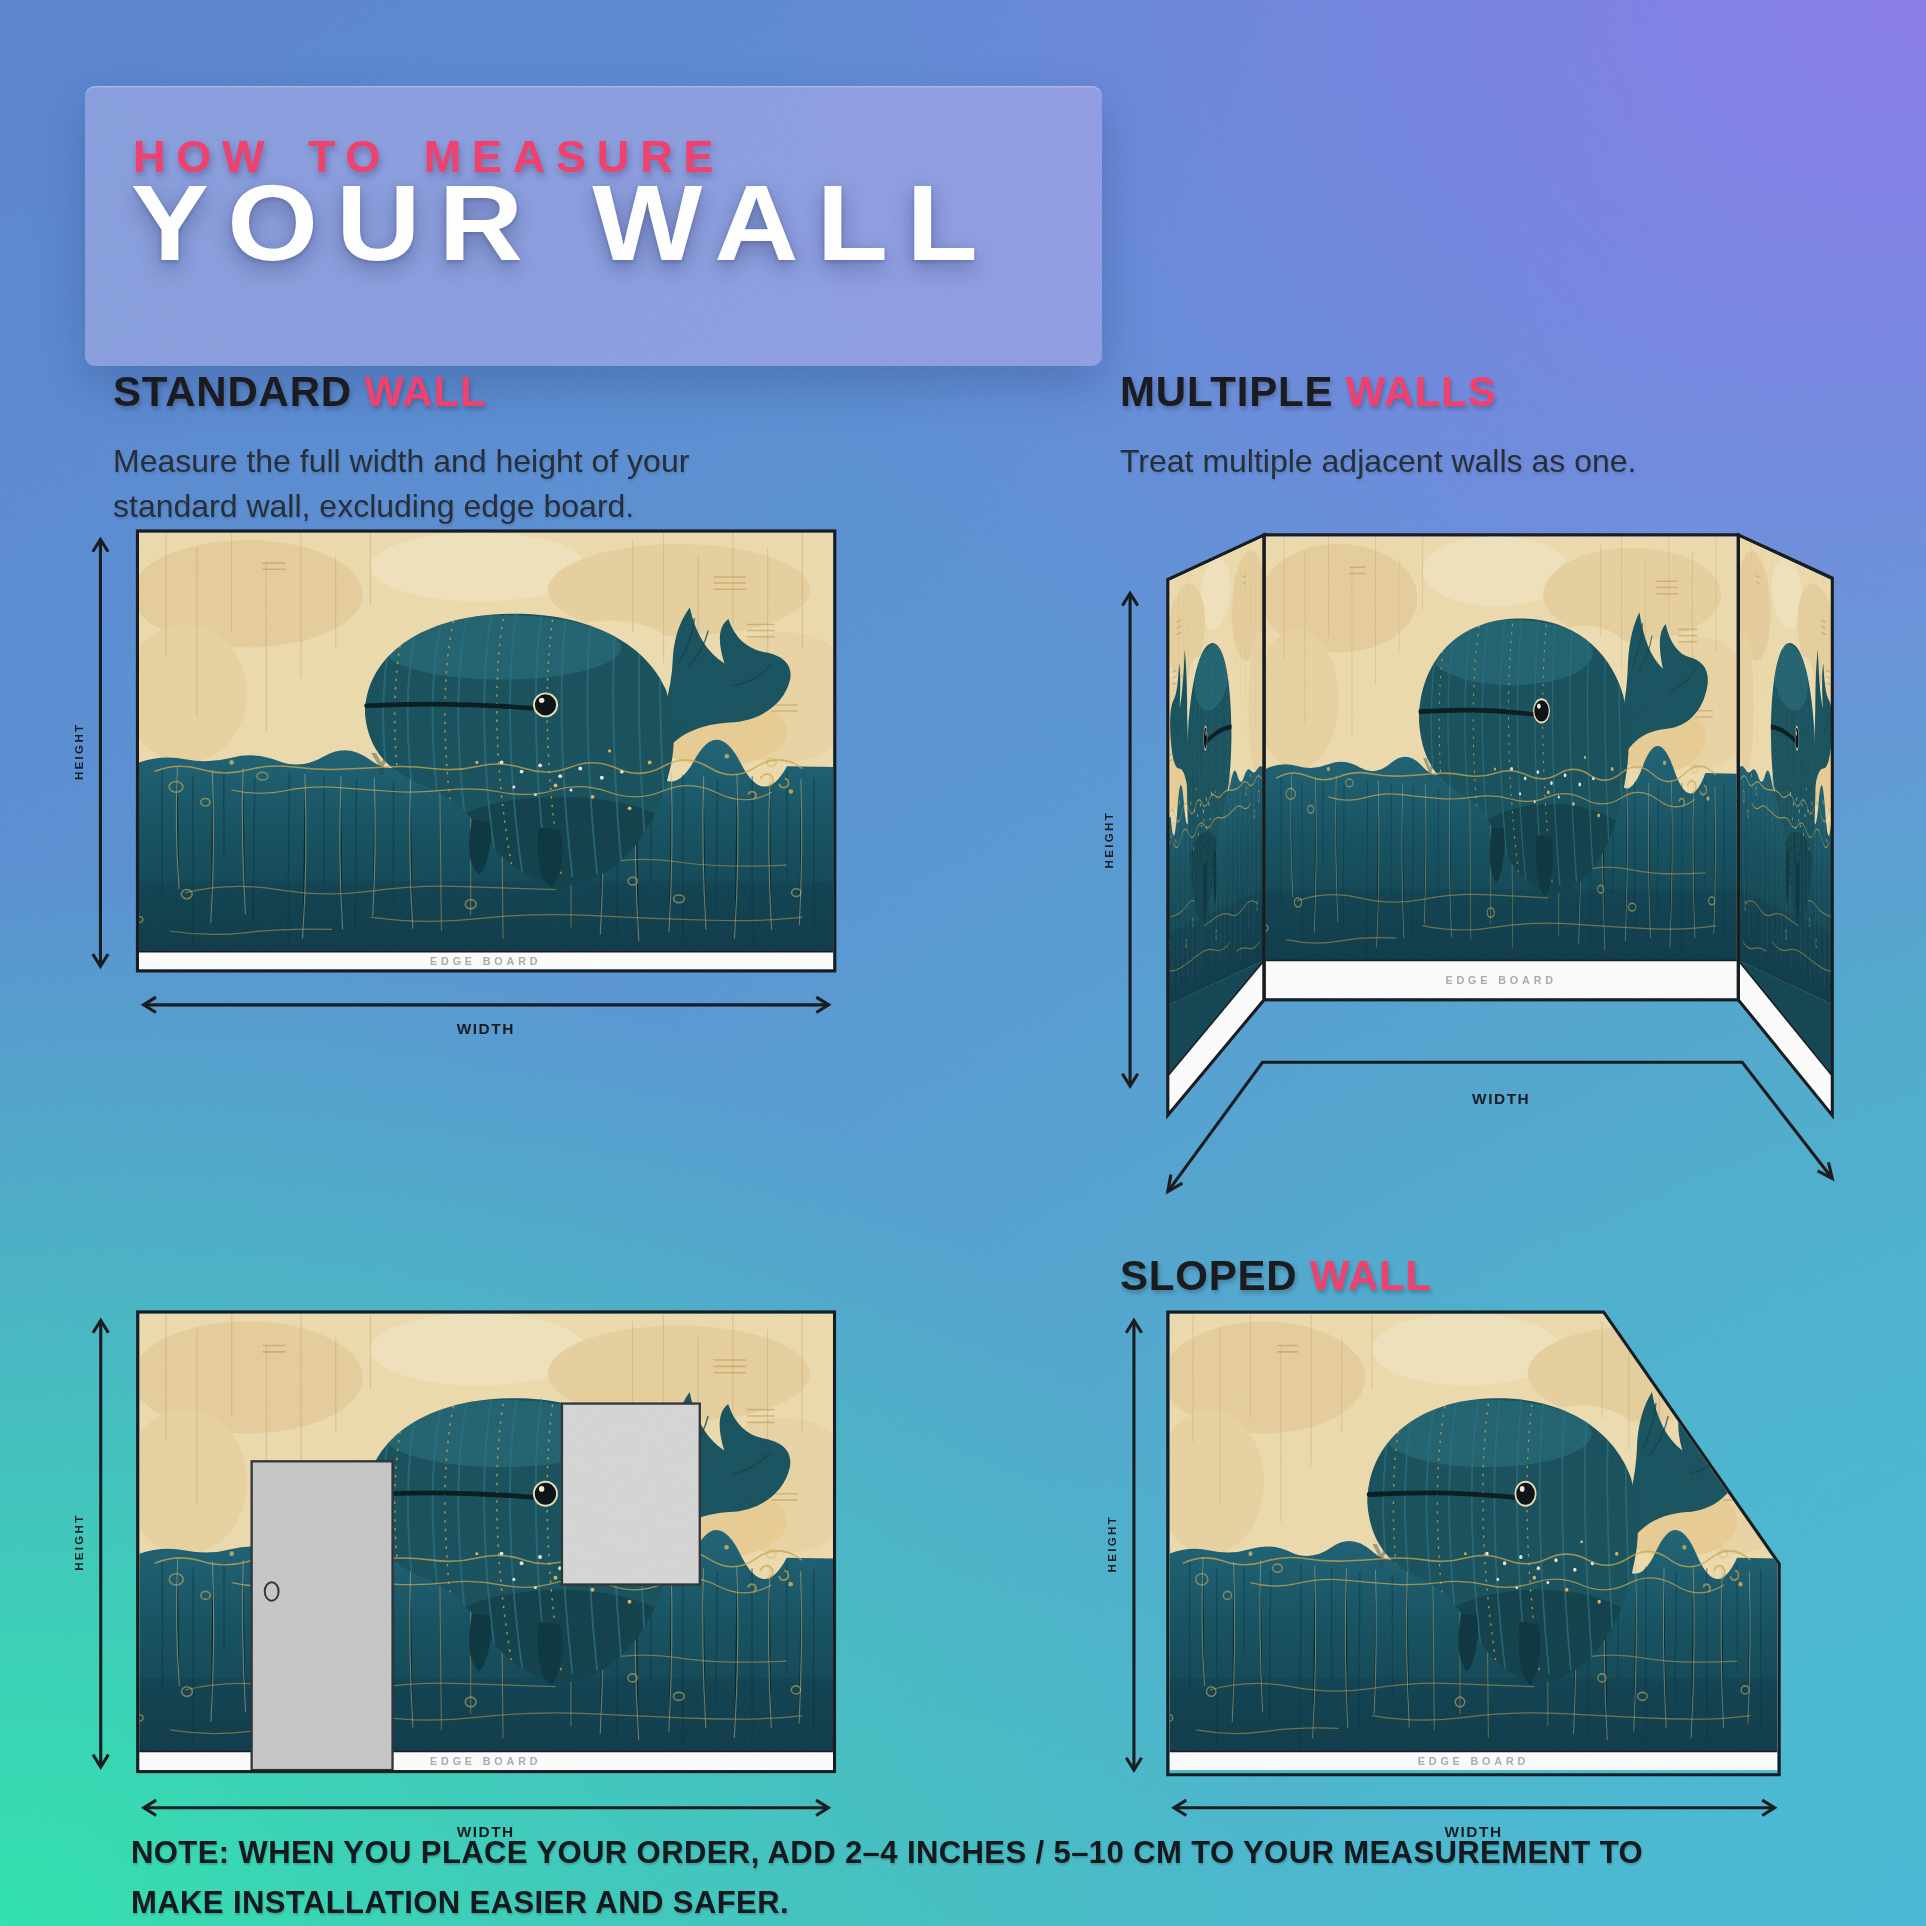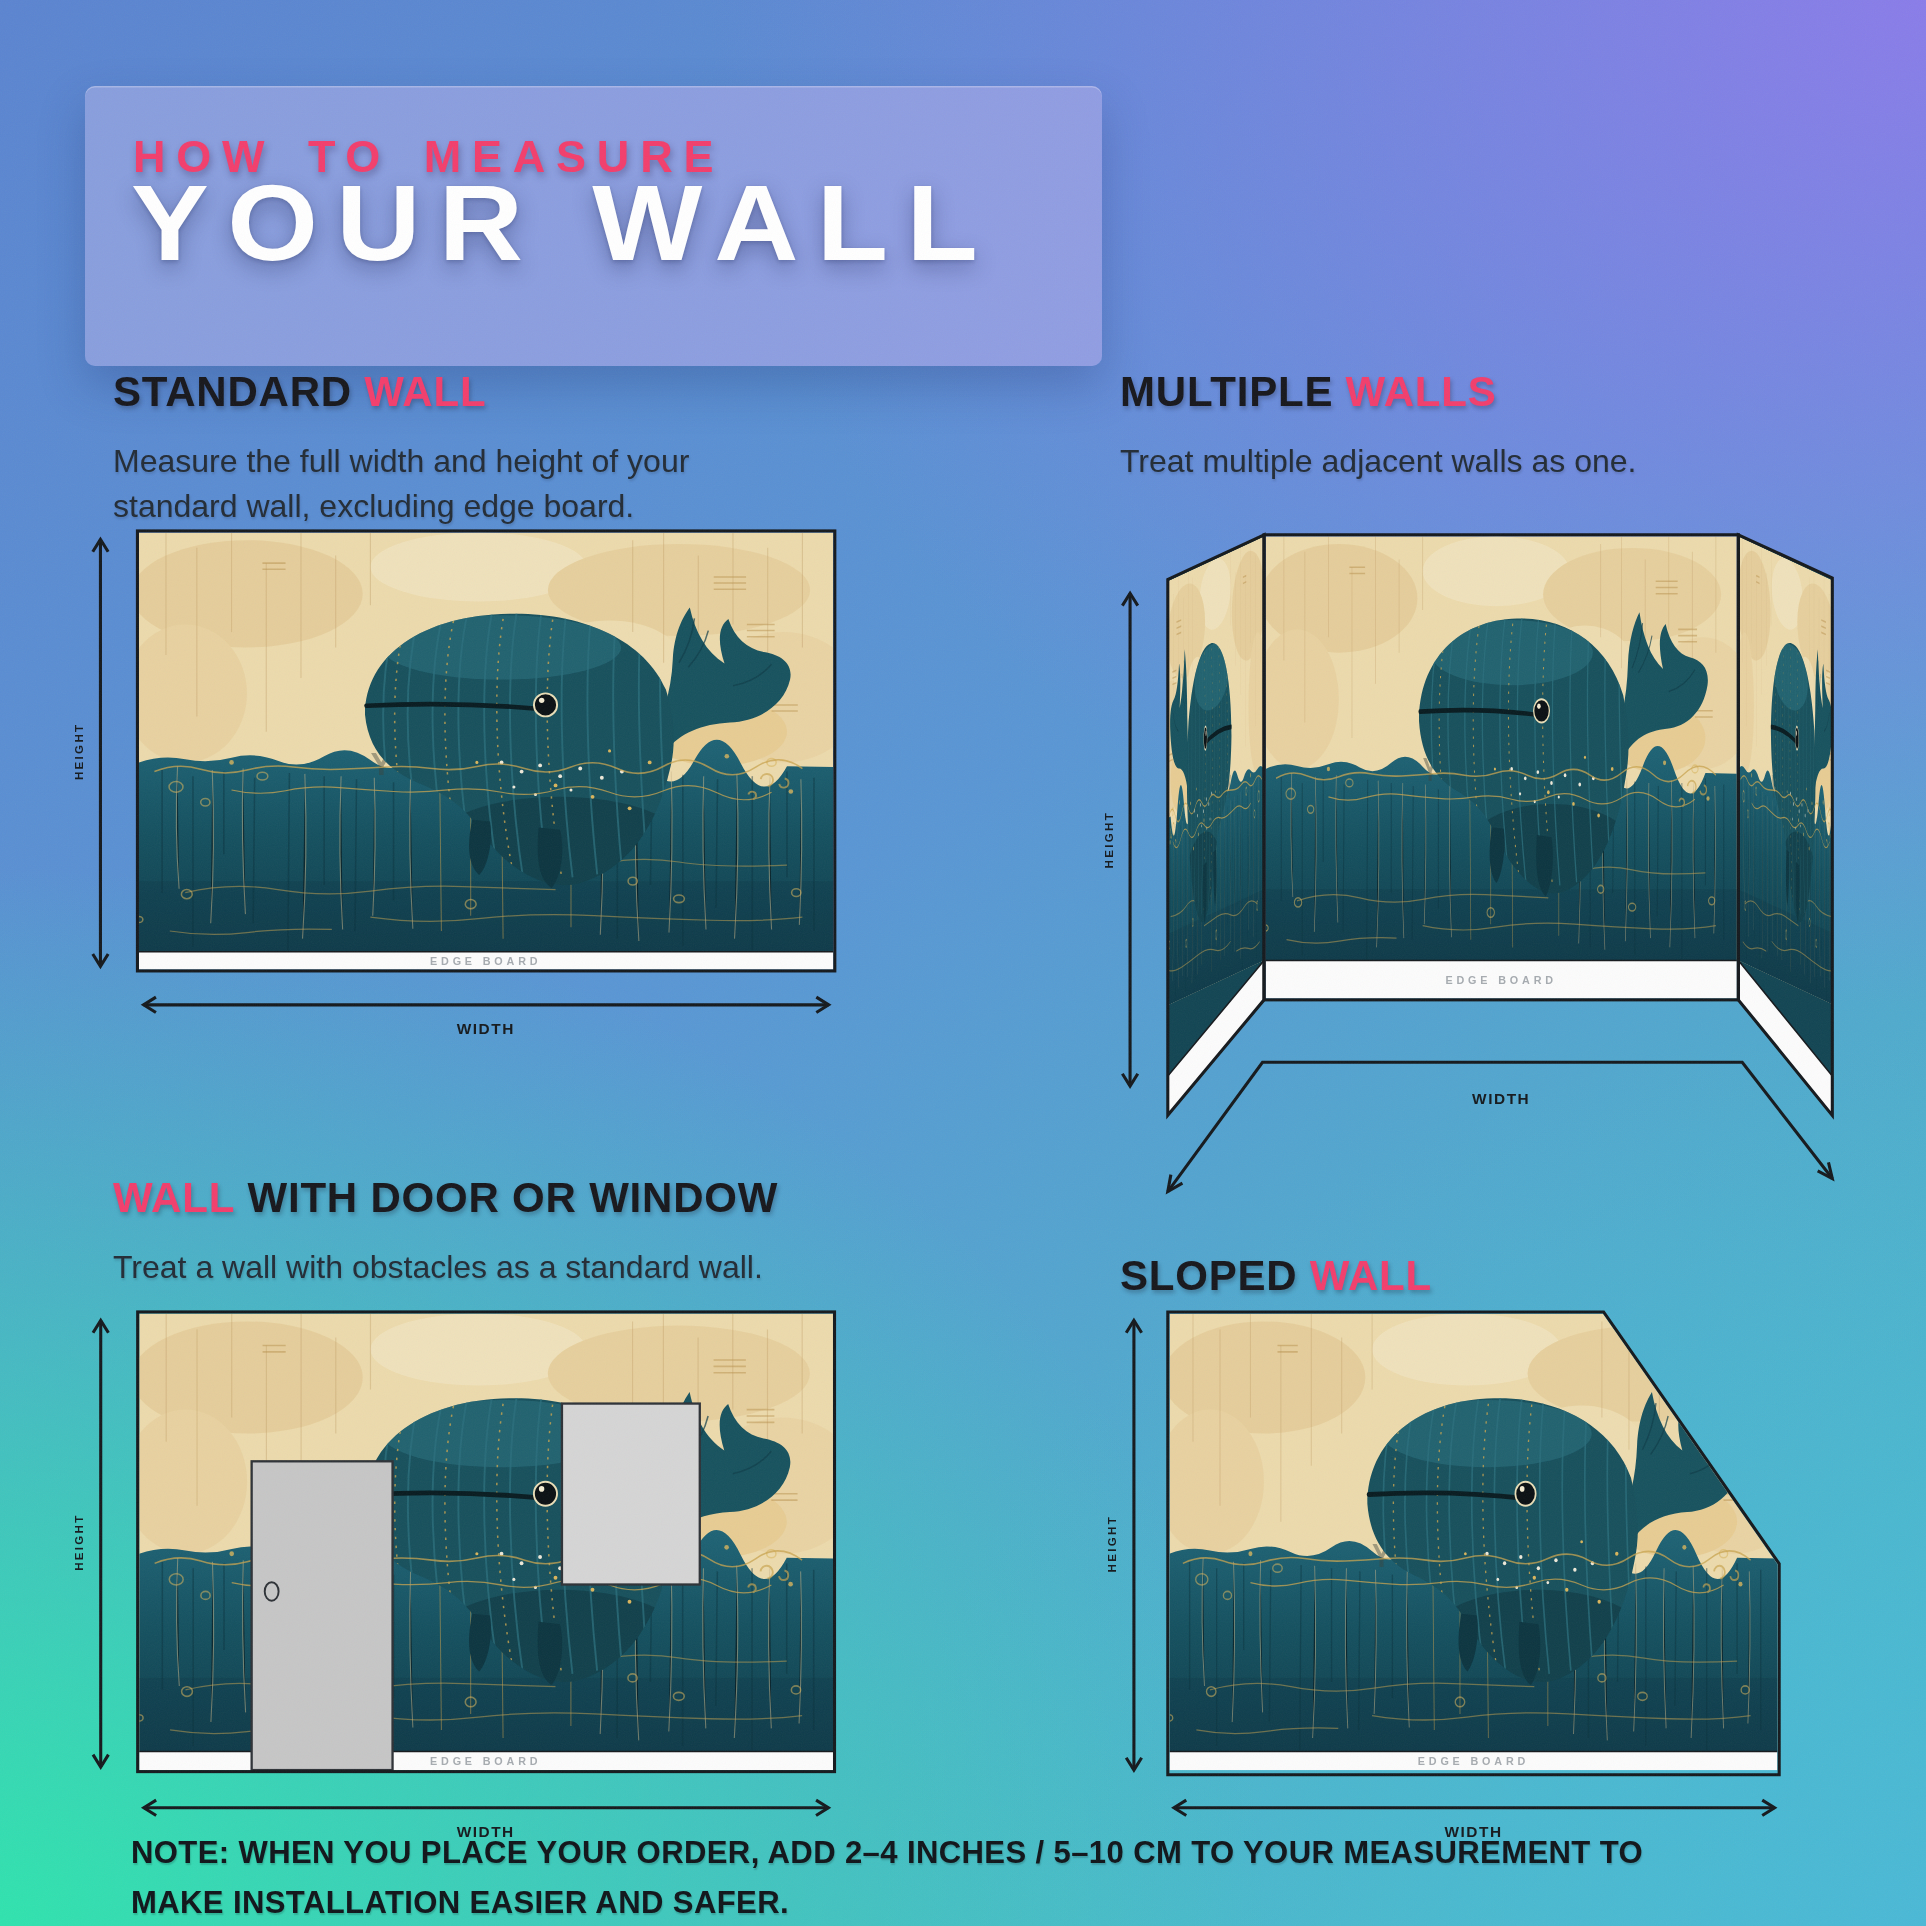--- a/index.html
+++ b/index.html
@@ -252,24 +252,20 @@
   <section class="section" style="left:1120px;top:368px;width:755px;">
     <h2 class="sec-heading"><span class="hw dark">MULTIPLE</span><span class="hw pink">WALLS</span></h2>
     <p class="sec-body" style="max-width:740px;">Treat multiple adjacent walls as one.</p>
   </section>
 
   <section class="section" style="left:113px;top:368px;width:755px;">
     <h2 class="sec-heading"><span class="hw dark">STANDARD</span><span class="hw pink">WALL</span></h2>
     <p class="sec-body" style="max-width:693px;">Measure the full width and height of your standard wall, excluding edge board.</p>
   </section>
 
-  <section class="section" style="left:113px;top:1174px;width:863px;">
-    <h2 class="sec-heading"><span class="hw pink">WALL</span><span class="hw dark">WITH DOOR OR WINDOW</span></h2>
-    <p class="sec-body" style="max-width:848px;">Treat a wall with obstacles as a standard wall.</p>
-  </section>
 
   <section class="section" style="left:1120px;top:1220px;width:801px;margin-top:32px;">
     <h2 class="sec-heading"><span class="hw dark">SLOPED</span><span class="hw pink">WALL</span></h2>
   </section>
 
   <div class="fig" style="left:65px;top:524px;">
     <svg width="786" height="524" viewBox="0 0 1020 680">
       <use href="#mural" x="96" y="11" width="901" height="544"></use>
       <rect x="96" y="555" width="901" height="23" fill="#FCFCFC"></rect>
       <line x1="96" y1="555" x2="997" y2="555" stroke="#15191D" stroke-width="2"></line>

